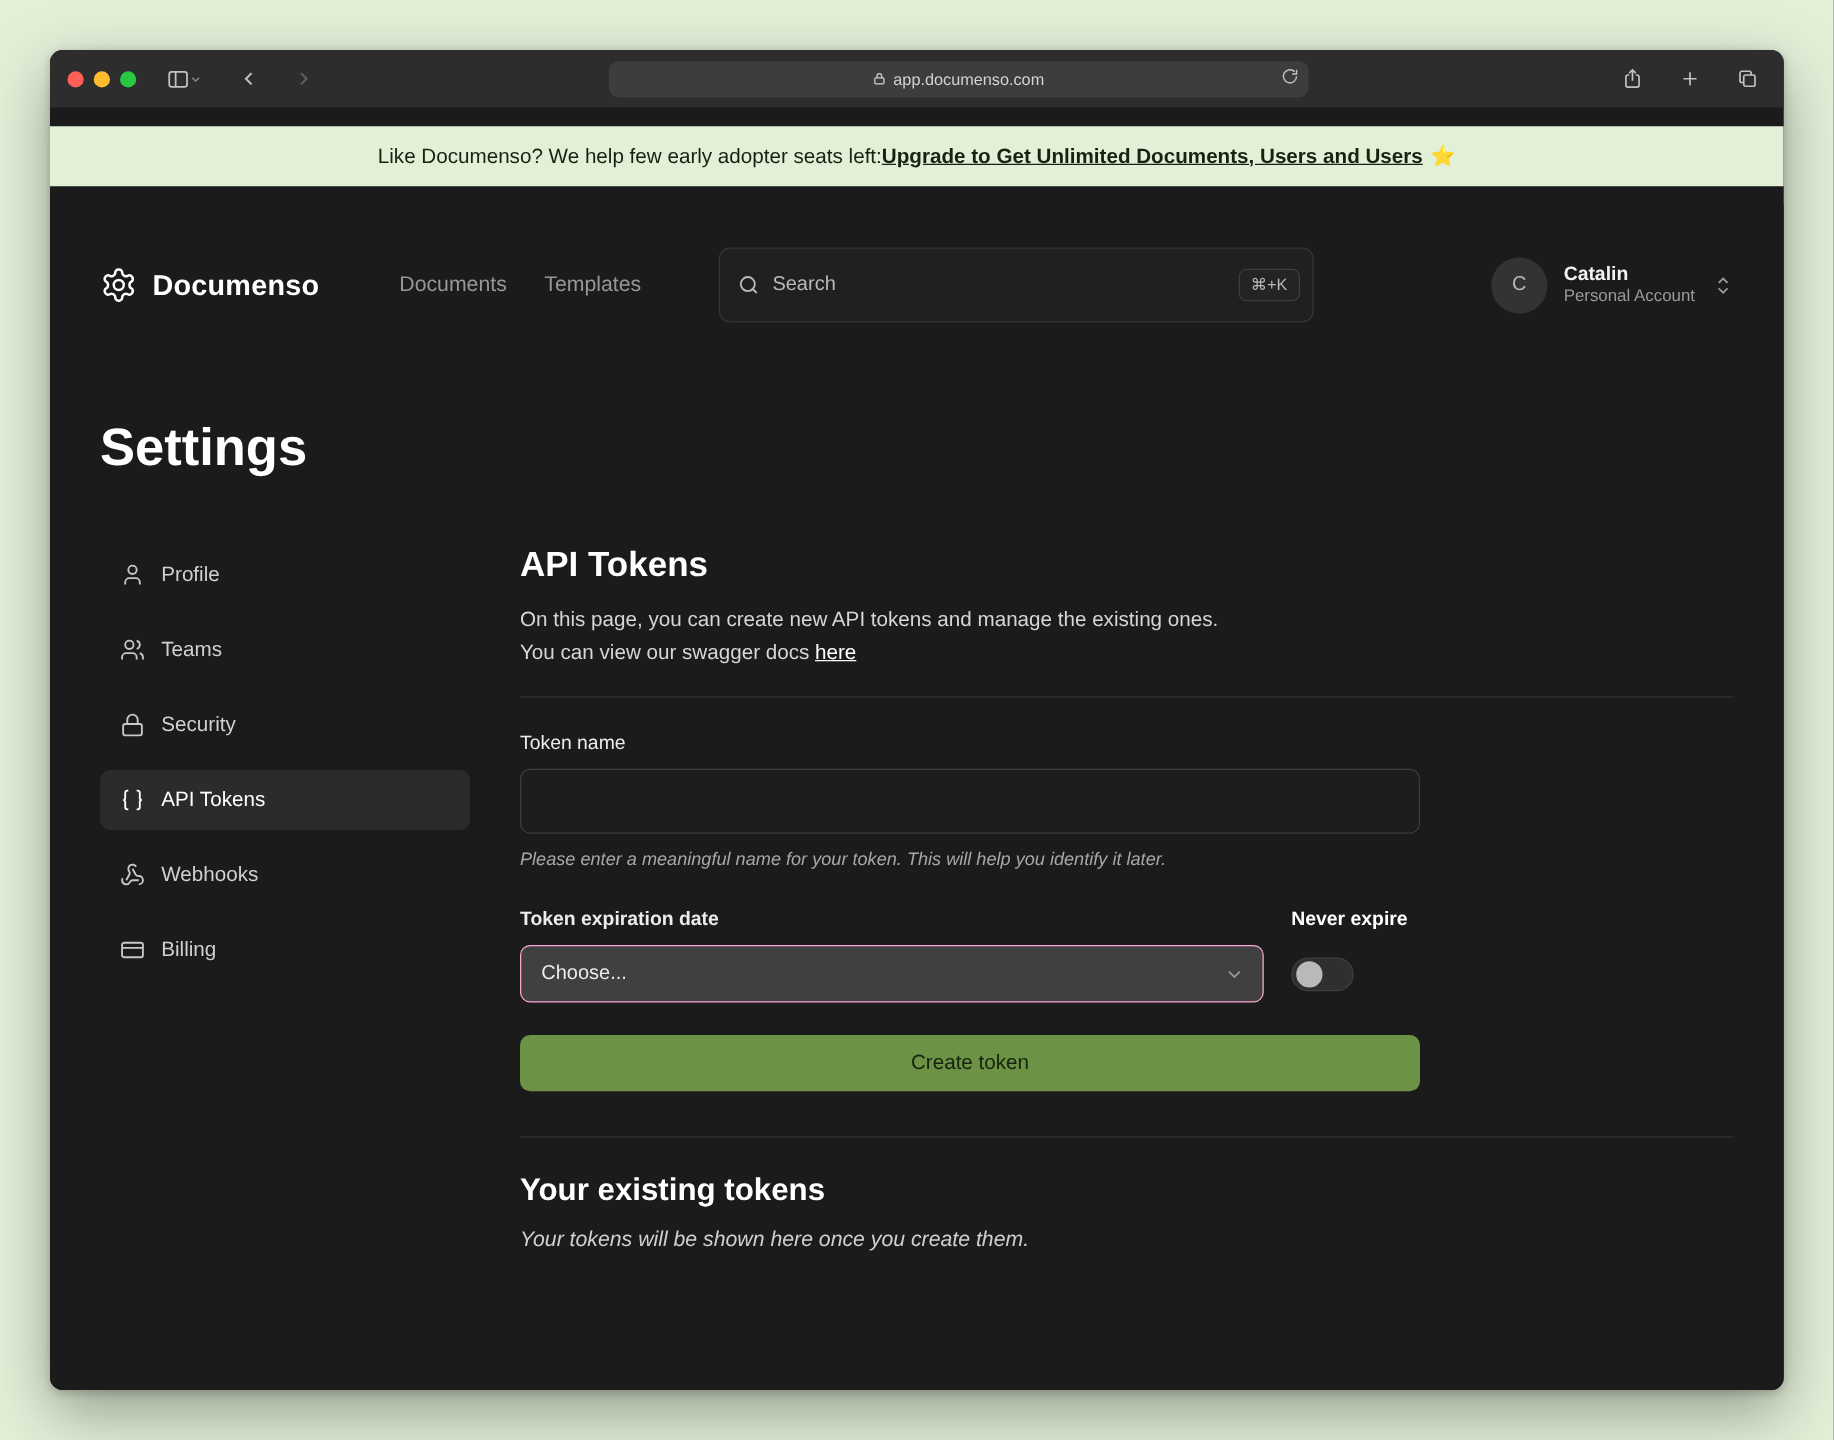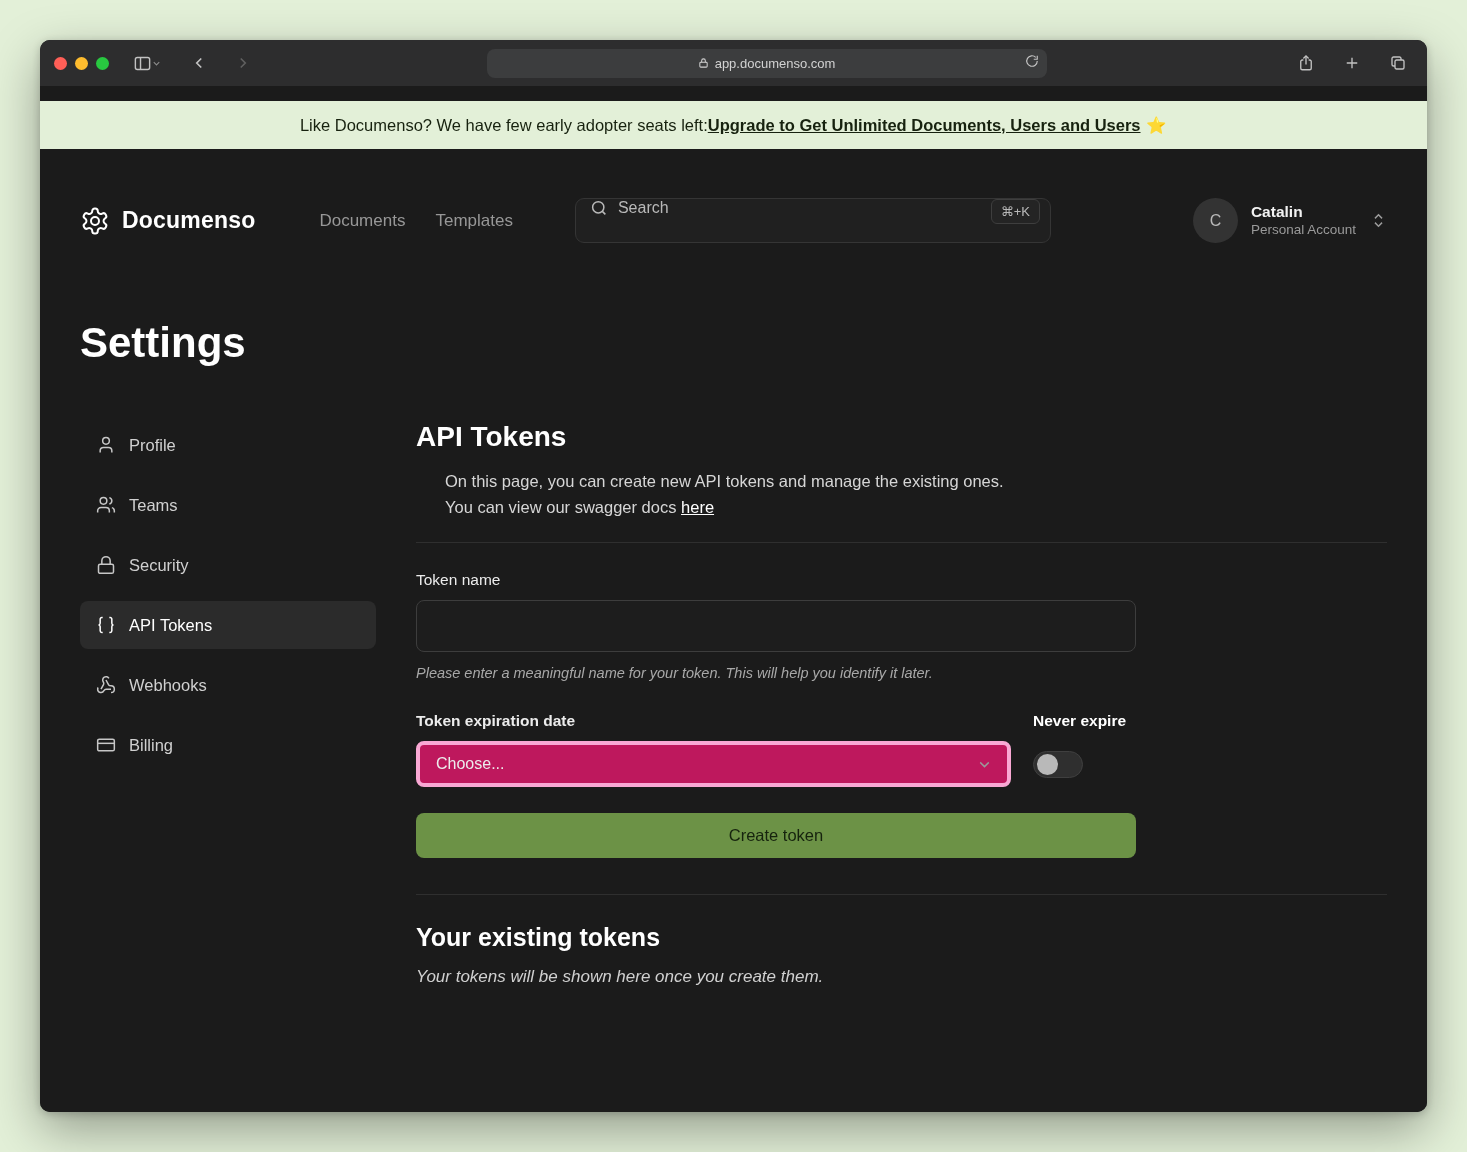--- a/index.html
+++ b/index.html
@@ -59,23 +59,23 @@
 
   
   .app{flex:1;background:var(--app-bg);color:#fff;padding:0 40px;overflow:hidden;}
 
   .app-header{display:flex;align-items:center;padding-top:34px;}
   .brand{display:flex;align-items:center;gap:12px;color:#fff;}
   .brand-name{font-size:23px;font-weight:700;letter-spacing:.2px;}
   .top-nav{display:flex;gap:30px;margin-left:64px;}
   .top-nav .nav-item{font-size:17px;color:#979797;font-weight:500;cursor:pointer;}
   .searchbar{
-    margin-left:62px;flex:1;max-width:476px;height:45px;
+    margin-left:62px;flex:1;max-width:476px;height:60px;
     background:#202020;border:1px solid #353535;border-radius:9px;
-    display:flex;align-items:flex-start;padding:0 10px 0 14px;gap:10px;cursor:text;
+    display:flex;align-items:center;padding:0 10px 0 14px;gap:10px;cursor:text;
   }
   .searchbar .ph{color:#b9b9b9;font-size:16px;flex:1;}
   .kbd{border:1px solid #3e3e3e;background:#242424;border-radius:6px;
        padding:4px 9px;font-size:13px;color:#b9b9b9;}
   .user-menu{margin-left:auto;display:flex;align-items:center;cursor:pointer;}
   .avatar{width:45px;height:45px;border-radius:50%;background:#333;color:#b9b9b9;
           display:flex;align-items:center;justify-content:center;font-size:16px;}
   .user-text{margin-left:13px;line-height:1.25;}
   .user-name{font-size:15.5px;font-weight:600;color:#f2f2f2;}
   .user-acct{font-size:13.5px;color:#9a9a9a;}
@@ -91,36 +91,36 @@
     height:48px;border-radius:8px;display:flex;align-items:center;gap:13px;
     padding:0 16px;color:#d0d0d0;font-size:16.5px;font-weight:500;cursor:pointer;
   }
   .snav-item .icn{color:#c7c7c7;}
   .snav-item.active{background:#2b2b2b;color:#fff;}
   .snav-item.active .icn{color:#fff;}
 
   
   .main{flex:1;padding-left:40px;max-width:1011px;}
   .main h1{font-size:28px;font-weight:600;}
-  .desc{margin-top:16px;font-size:16.5px;color:#d6d6d6;line-height:1.55;margin-left:29px;}
+  .desc{margin-top:16px;font-size:16.5px;color:#d6d6d6;line-height:1.55;}
   .desc a{color:#fff;text-decoration:underline;cursor:pointer;}
   .rule{border:none;border-top:1px solid #2f2f2f;margin-top:22px;}
   .field-label{margin-top:28px;font-size:15.5px;color:#ececec;font-weight:500;}
   .text-input{
     margin-top:11px;width:720px;height:52px;border-radius:8px;
     background:#1d1d1d;border:1px solid #3d3d3d;color:#fff;font-size:16px;
     padding:0 16px;outline:none;font-family:inherit;
   }
   .help{margin-top:13px;font-size:14.5px;font-style:italic;color:#a8a8a8;}
   .label-row{margin-top:31px;display:flex;align-items:flex-end;}
   .label-row .exp{width:595px;margin-right:22px;font-size:15.5px;color:#ececec;font-weight:700;}
   .label-row .never{font-size:15.5px;font-weight:700;color:#fff;}
   .control-row{margin-top:11px;display:flex;align-items:center;}
   .select{
-    width:595px;height:46px;border-radius:8px;background:#be185d;border:4px solid #f9a8d4;
+    width:595px;height:46px;border-radius:8px;background:#404040;border:1px solid #f9a8d4;
     display:flex;align-items:center;justify-content:space-between;
     padding:0 14px 0 16px;font-size:16px;color:#ececec;cursor:pointer;margin-right:22px;
   }
   .select .icn{color:#9a9a9a;}
   .toggle{
     width:50px;height:27px;border-radius:14px;background:#2f2f2f;border:1px solid #3f3f3f;
     position:relative;cursor:pointer;
   }
   .toggle .knob{
     position:absolute;left:3px;top:2px;width:21px;height:21px;border-radius:50%;background:#b9b9b9;
@@ -201,21 +201,21 @@
       <span class="tb-btn">
         <svg width="18" height="18" viewBox="0 0 24 24" fill="none" stroke="currentColor" stroke-width="1.8">
             <rect x="8" y="8" width="12" height="12" rx="2"></rect>
             <path d="M16 8V6a2 2 0 0 0-2-2H6a2 2 0 0 0-2 2v8a2 2 0 0 0 2 2h2"></path>
           </svg>
       </span>
     </div>
   </div>
 
   <div class="promo">
-    <span>Like Documenso? We have few early adopter seats left: </span>
+    <span>Like Documenso? We help few early adopter seats left: </span>
     <a>Upgrade to Get Unlimited Documents, Users and Users</a>
     <span class="star">⭐</span>
   </div>
 
   <div class="app">
 
     <div class="app-header">
       <div class="brand">
         <span>
           <svg width="30" height="30" viewBox="0 0 24 24" fill="none" stroke="#fff" stroke-width="1.6">

